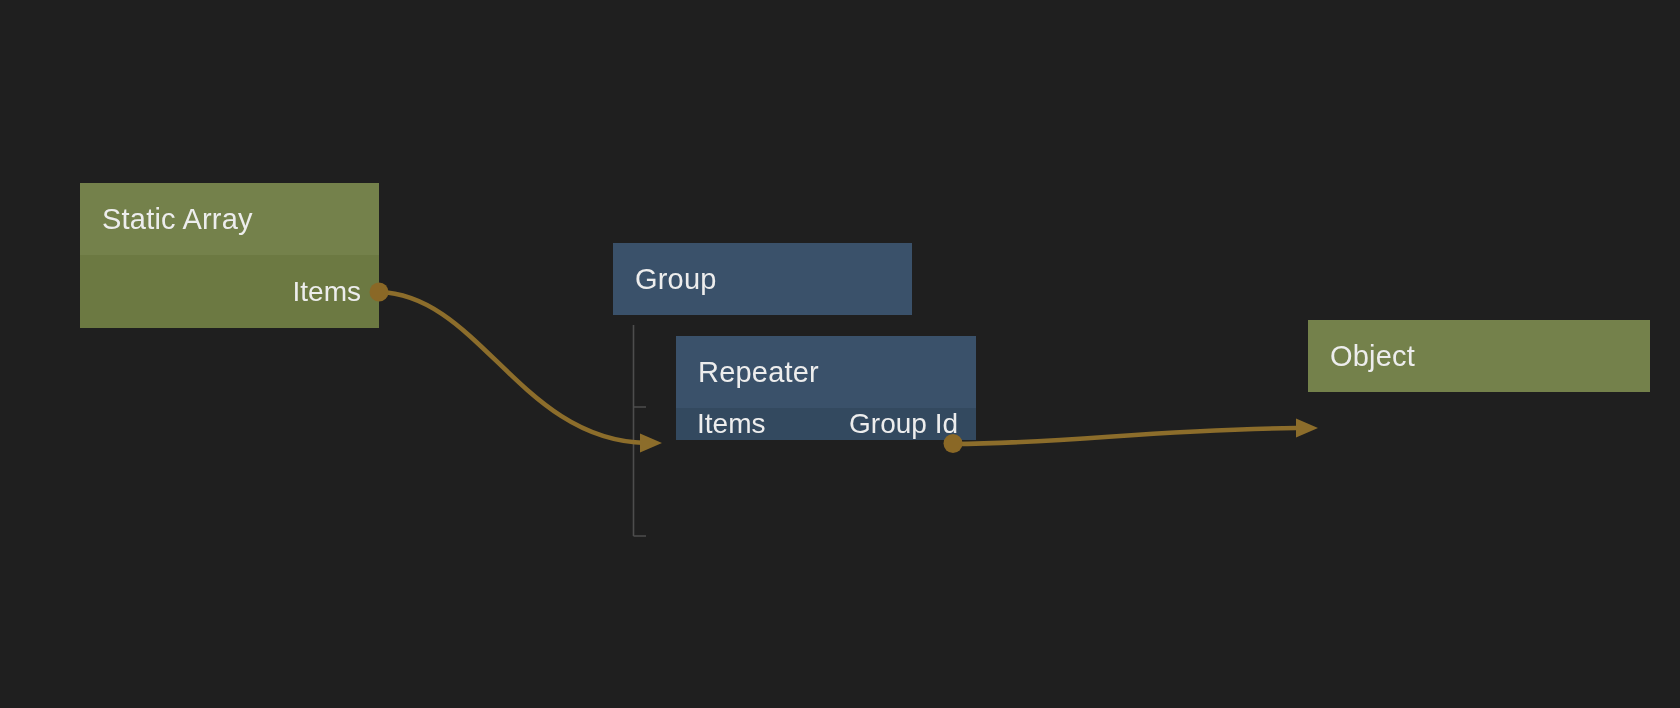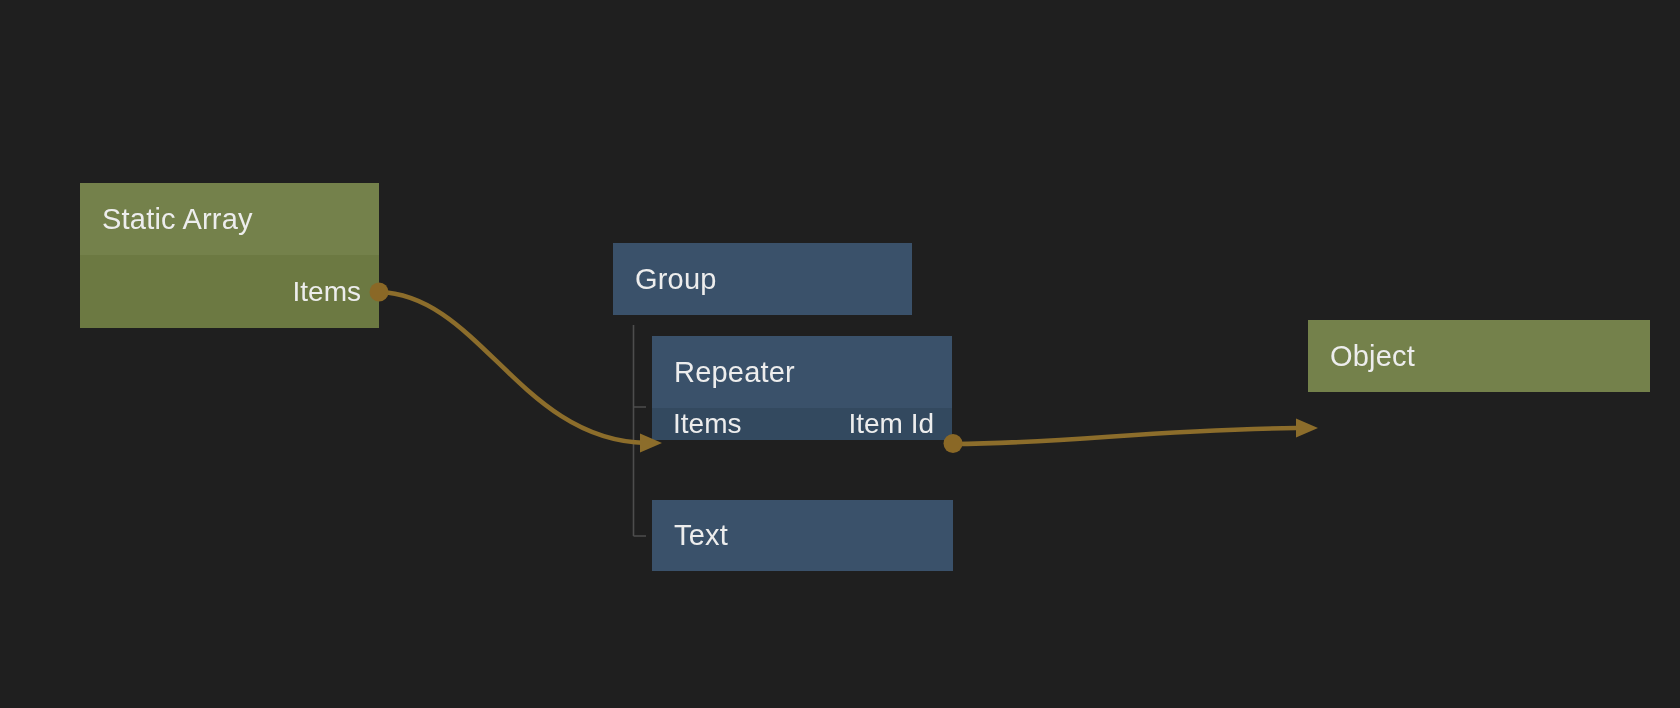--- a/index.html
+++ b/index.html
@@ -76,35 +76,30 @@
       <span class="lbl">Items</span>
     </div>
   </div>
 
   <div class="node blue single" style="left:613px;top:243px;width:299px;height:72px">
     <div class="hdr">
       <span class="lbl">Group</span>
     </div>
   </div>
 
-  <div class="node blue" style="left:652px;top:336px;width:300px;height:101px">
+  <div class="node blue" style="left:676px;top:336px;width:300px;height:101px">
     <div class="hdr">
       <span class="lbl">Repeater</span>
     </div>
     <div class="row">
       <span class="lbl">Items</span>
-      <span class="lbl">Item Id</span>
+      <span class="lbl">Group Id</span>
     </div>
   </div>
 
-  <div class="node blue single" style="left:652px;top:500px;width:301px;height:71px">
-    <div class="hdr">
-      <span class="lbl">Text</span>
-    </div>
-  </div>
 
   <div class="node green" style="left:1308px;top:320px;width:342px;height:143px">
     <div class="hdr">
       <span class="lbl">Object</span>
     </div>
   </div>
 
   <svg class="overlay" viewBox="0 0 1680 708">
 
     <path d="M633.5 325 L633.5 536 M633.5 407 L646 407 M633.5 536 L646 536" stroke="#4d4d4d" stroke-width="1.6" fill="none"></path>

